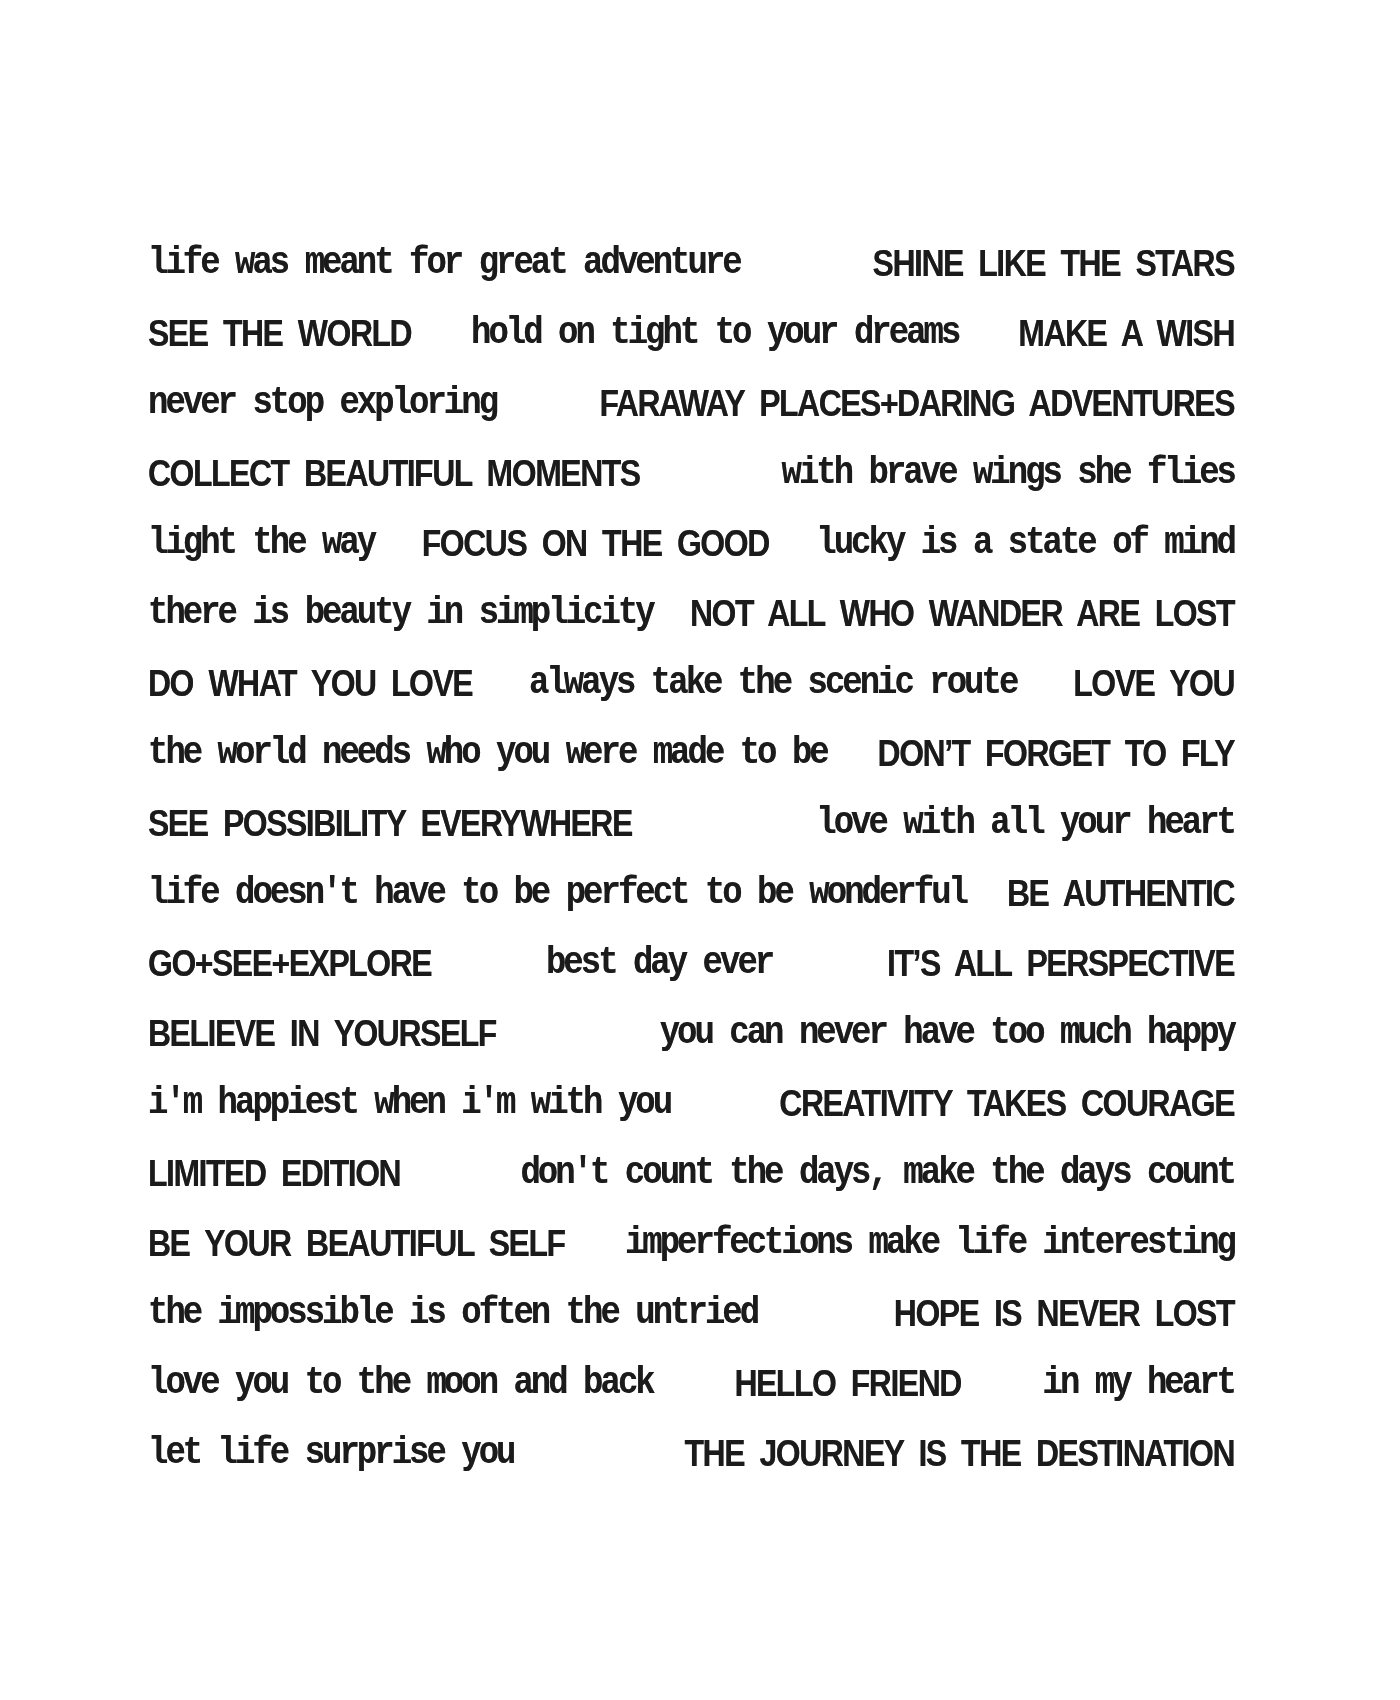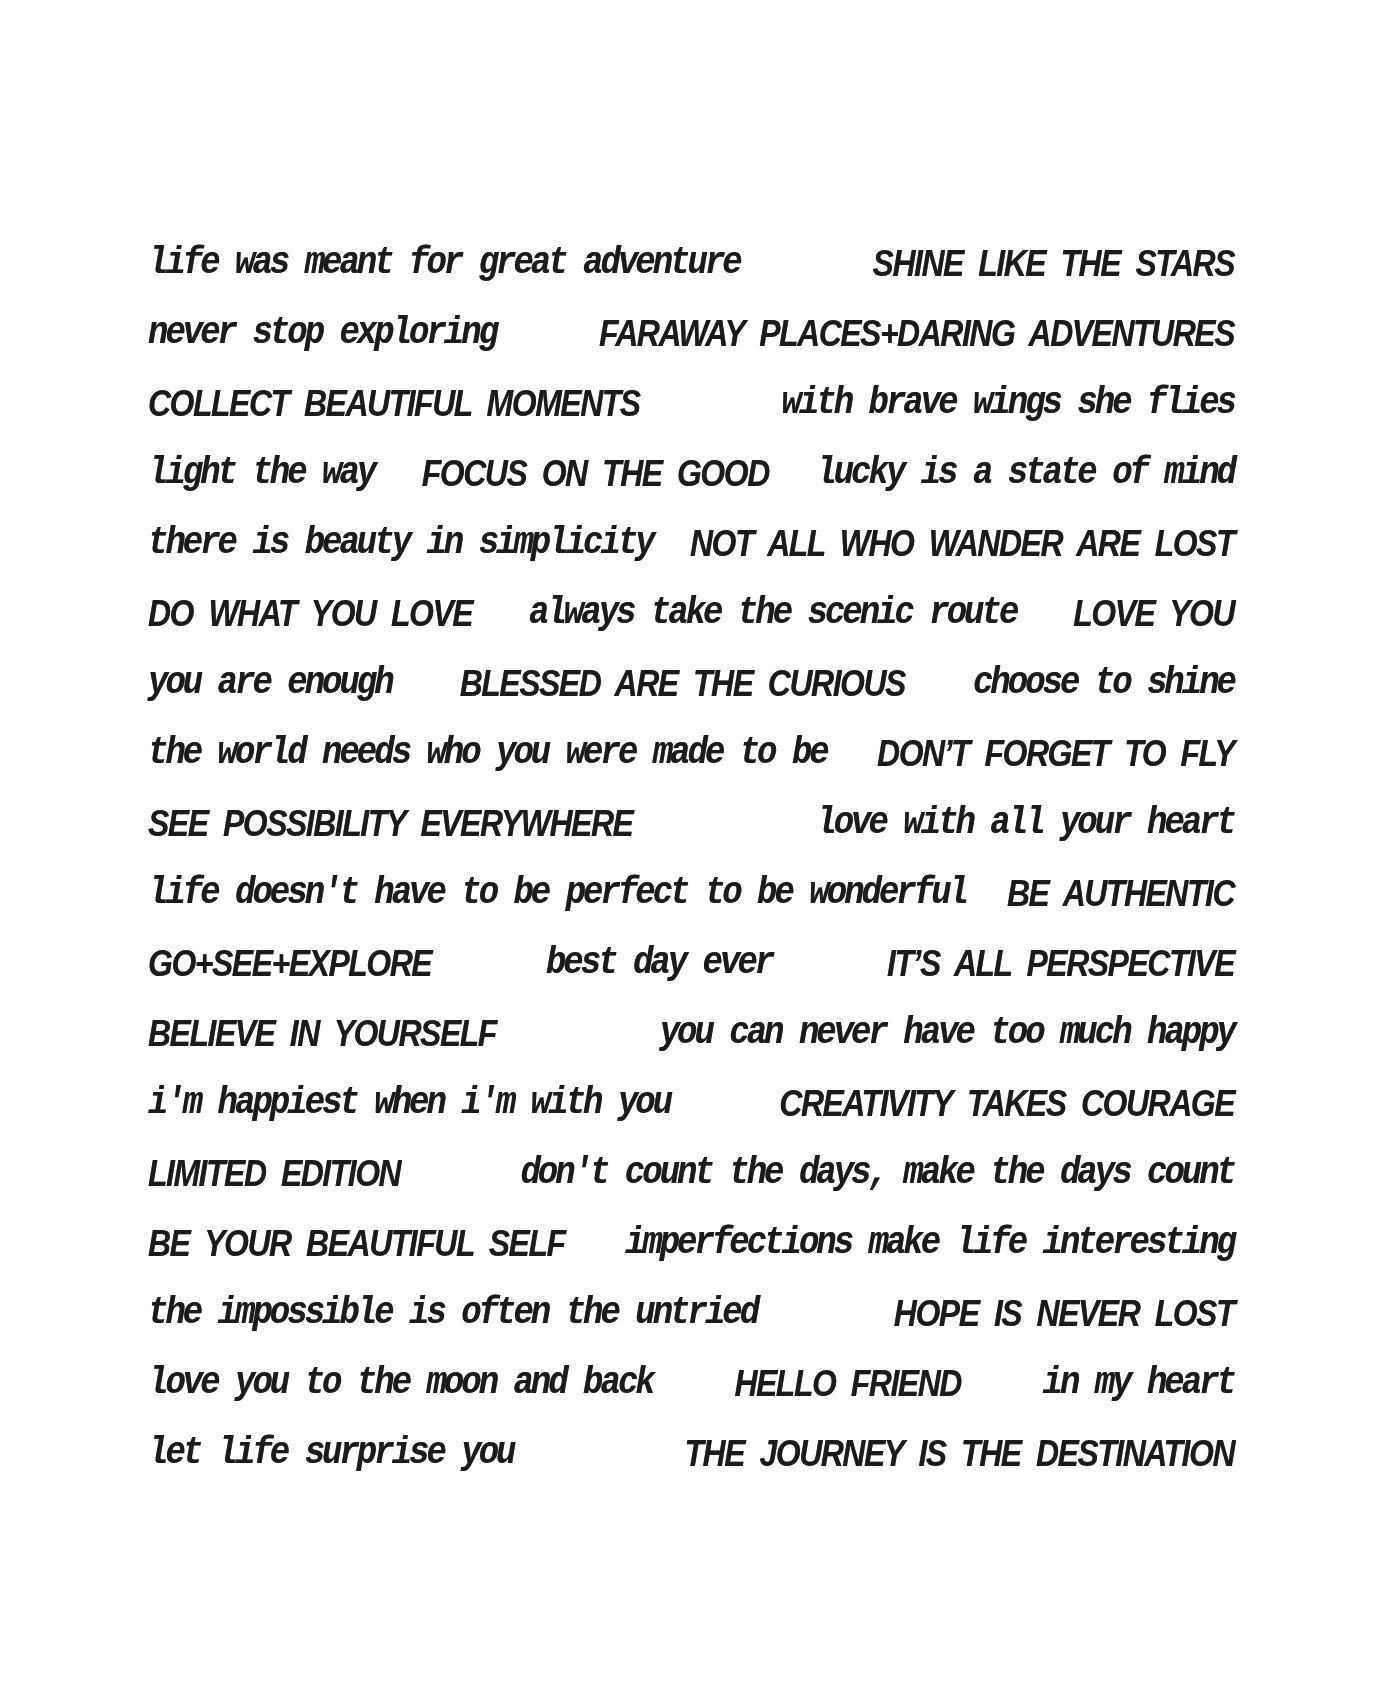--- a/index.html
+++ b/index.html
@@ -20,21 +20,20 @@
     left: 148px;
     top: 228px;
     width: 1086px;
   }
   .line {
     height: 70px;
     display: flex;
     justify-content: space-between;
     align-items: center;
     white-space: nowrap;
-    font-style: italic;
   }
   .phrase {
     display: inline-block;
     color: #1b1b1b;
     text-shadow: 0 0 0.6px rgba(20,20,20,0.55);
   }
   
   .tw {
     font-family: "Liberation Mono", "DejaVu Sans Mono", monospace;
     font-weight: 700;
@@ -57,45 +56,45 @@
 </head>
 <body>
 
 <div class="page">
   <div class="lines" id="lines">
       <div class="line">
         <span class="phrase tw">life was meant for great adventure</span>
         <span class="phrase caps">SHINE LIKE THE STARS</span>
       </div>
       <div class="line">
+        <span class="phrase caps">SEE THE WORLD</span>
+        <span class="phrase tw">hold on tight to your dreams</span>
+        <span class="phrase caps">MAKE A WISH</span>
+      </div>
+      <div class="line">
         <span class="phrase tw">never stop exploring</span>
         <span class="phrase caps">FARAWAY PLACES+DARING ADVENTURES</span>
       </div>
       <div class="line">
         <span class="phrase caps">COLLECT BEAUTIFUL MOMENTS</span>
         <span class="phrase tw">with brave wings she flies</span>
       </div>
       <div class="line">
         <span class="phrase tw">light the way</span>
         <span class="phrase caps">FOCUS ON THE GOOD</span>
         <span class="phrase tw">lucky is a state of mind</span>
       </div>
       <div class="line">
         <span class="phrase tw">there is beauty in simplicity</span>
         <span class="phrase caps">NOT ALL WHO WANDER ARE LOST</span>
       </div>
       <div class="line">
         <span class="phrase caps">DO WHAT YOU LOVE</span>
         <span class="phrase tw">always take the scenic route</span>
         <span class="phrase caps">LOVE YOU</span>
-      </div>
-      <div class="line">
-        <span class="phrase tw">you are enough</span>
-        <span class="phrase caps">BLESSED ARE THE CURIOUS</span>
-        <span class="phrase tw">choose to shine</span>
       </div>
       <div class="line">
         <span class="phrase tw">the world needs who you were made to be</span>
         <span class="phrase caps">DON’T FORGET TO FLY</span>
       </div>
       <div class="line">
         <span class="phrase caps">SEE POSSIBILITY EVERYWHERE</span>
         <span class="phrase tw">love with all your heart</span>
       </div>
       <div class="line">

